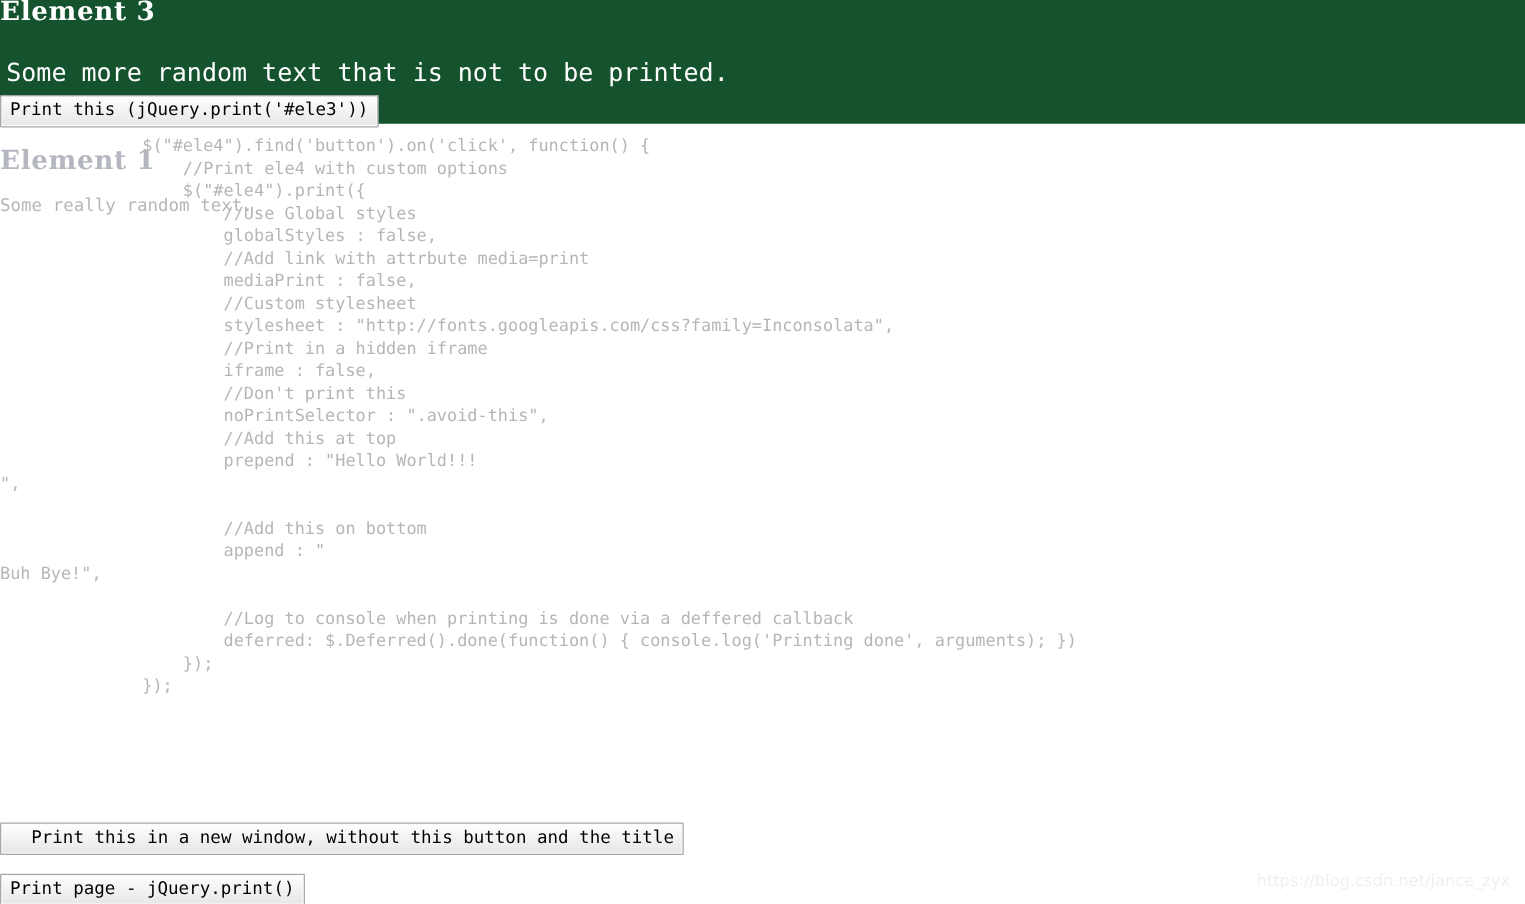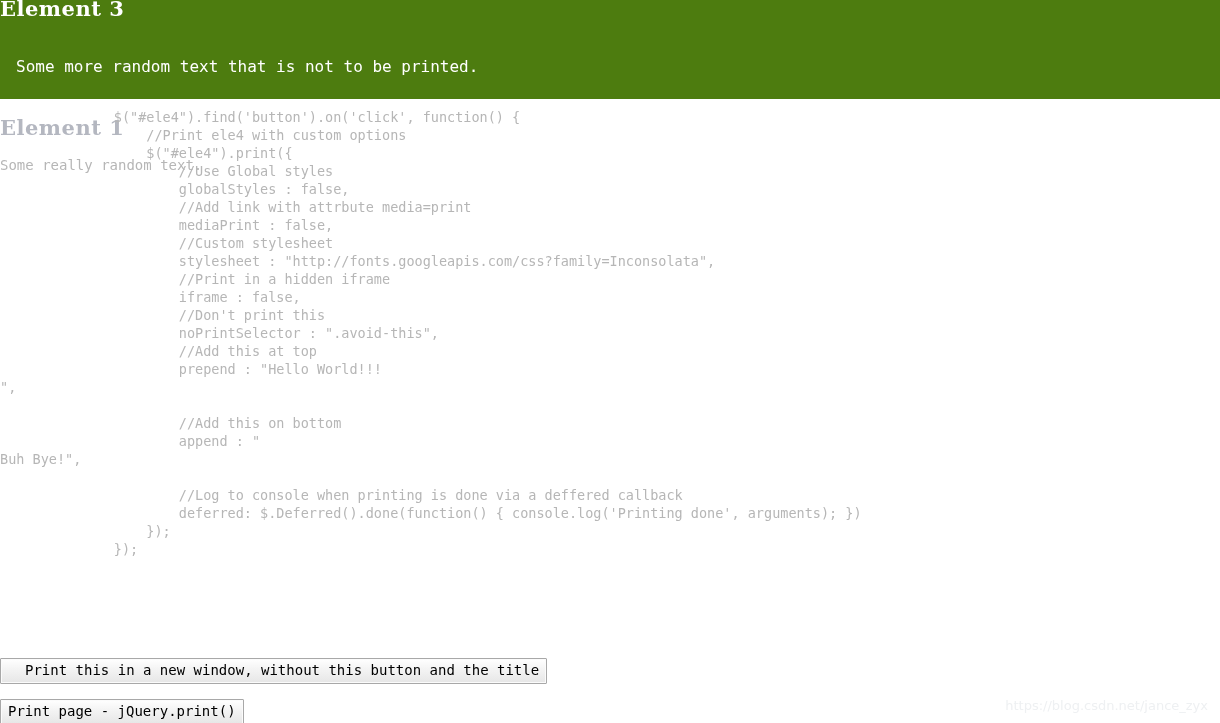--- a/index.html
+++ b/index.html
@@ -13,40 +13,40 @@
     font-family: "DejaVu Sans Mono", monospace;
     font-size: 13.5px;
     position: relative;
   }
 
   
   #ele3 {
     position: absolute;
     left: 0; top: 0;
     width: 1220px; height: 99px;
-    background: #4d7c0f;
+    background: #14532d;
     color: #ffffff;
   }
   #ele3 .heading {
     position: absolute;
     left: 0; top: -4px;
     margin: 0;
     font-family: "DejaVu Serif", serif;
     font-size: 21px;
     font-weight: bold;
     letter-spacing: 0.5px;
     color: #ffffff;
     white-space: nowrap;
   }
   #ele3 .para {
     position: absolute;
     left: 0; top: 41px;
-    margin: 16px;
+    margin: 5px;
     font-family: "DejaVu Sans Mono", monospace;
-    font-size: 16px;
+    font-size: 20px;
     color: #ffffff;
     white-space: nowrap;
   }
 
   
   .btn {
     display: inline-block;
     font-family: "DejaVu Sans Mono", monospace;
     font-size: 14px;
     line-height: 17px;
@@ -127,20 +127,21 @@
   }
 </style>
 </head>
 <body>
 
 <div id="ele3">
   <h2 class="heading">Element 3</h2>
 
   <p class="para">Some more random text that is not to be printed.</p>
 
+  <button class="btn" id="btn-ele3">Print this (jQuery.print('#ele3'))</button>
 </div>
 
 <div id="ele4">
   <h2 class="heading">Element 1</h2>
 
   <p class="para">Some really random text.</p>
 </div>
 
 <pre id="code-block">              $("#ele4").find('button').on('click', function() {
                   //Print ele4 with custom options

